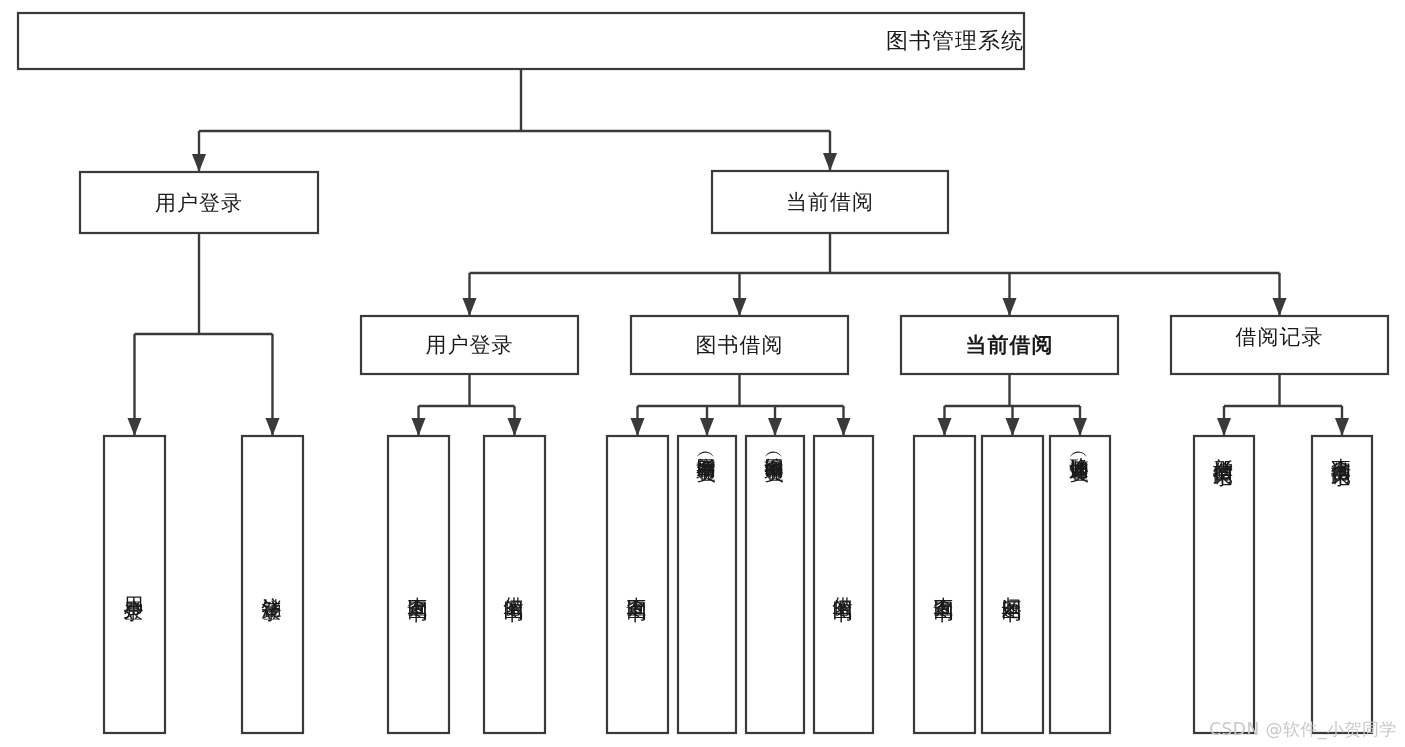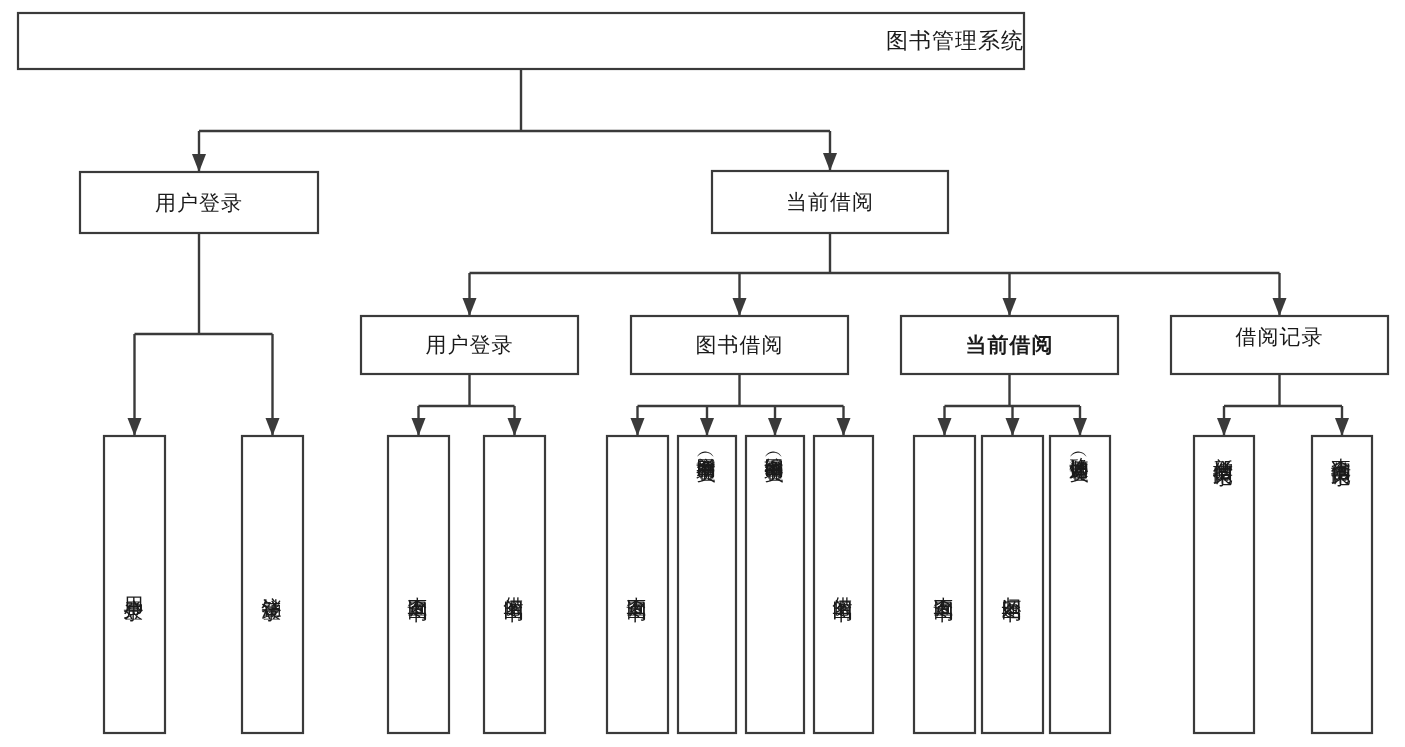--- a/index.html
+++ b/index.html
@@ -224,14 +224,15 @@
         <span class="vlabel-text" style="font-size: 19px; letter-spacing: 1px;">确认归还（管理员）</span>
       </div>
       <div class="vlabel-wrap" style="left: 1194px; top: 442px; width: 60px; height: 285px;">
         <span class="vlabel-text" style="font-size: 20px; letter-spacing: 2px;">新增借阅记录</span>
       </div>
       <div class="vlabel-wrap" style="left: 1312px; top: 442px; width: 60px; height: 285px;">
         <span class="vlabel-text" style="font-size: 20px; letter-spacing: 2px;">查询借阅记录</span>
       </div>
     </div>
 
+  <div id="watermark">CSDN @软件_小贺同学</div>
 
 </div>
 
 </body></html>

